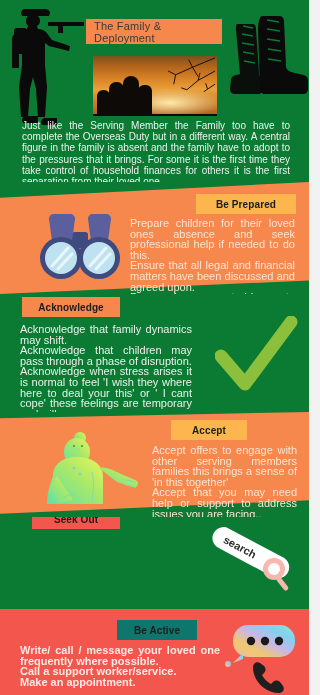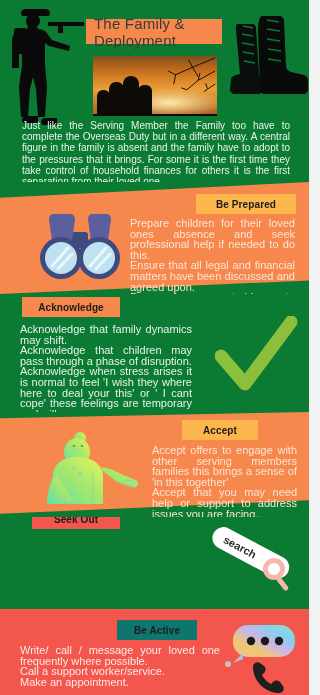--- a/index.html
+++ b/index.html
@@ -18,21 +18,21 @@
 
   
   #header { top:0; height:182px; background:#0b7a33; }
   .soldier { position:absolute; left:2px; top:6px; width:86px; height:128px; }
   .boots   { position:absolute; right:0px; top:10px; width:84px; height:88px; }
   .title-badge {
     position:absolute; left:86px; top:19px;
     width:136px; height:25px;
     background:#f6884d;
     display:flex; align-items:center; padding-left:8px;
-    color:#3a3a3a; font-size:15px; letter-spacing:.2px;
+    color:#3a3a3a; font-size:11px; letter-spacing:.2px;
   }
   .photo {
     position:absolute; left:91px; top:54px;
     width:128px; height:64px;
     border:2px solid #0b7a33;
     background:
       radial-gradient(ellipse 70% 38% at 62% 78%, #ffe9a8 0%, rgba(255,233,168,0) 62%),
       linear-gradient(#7c4f1d 0%, #b5651b 18%, #d98327 38%, #eaa03b 56%, #cf8330 74%, #a95f22 100%);
     overflow:hidden;
   }
@@ -71,33 +71,33 @@
   .check { position:absolute; right:10px; top:22px; width:84px; height:80px; }
 
   
   #accept { top:412px; height:105px; background:#0b7a33; }
   #accept .slab {
     position:absolute; inset:0;
     background:#f6884d;
     clip-path:polygon(0 6%, 100% 0, 100% 84%, 0 97%);
   }
   .person { position:absolute; left:33px; top:20px; width:120px; height:76px; }
-  #badge-accept { left:182px; top:8px; width:76px; height:20px; background:#fcb64d; }
+  #badge-accept { left:171px; top:8px; width:76px; height:20px; background:#fcb64d; }
   #text-accept { left:152px; top:33px; width:145px; color:#fde4d3; }
 
   
   #seekout { top:517px; height:92px; background:#0b7a33; }
   #badge-seek { left:32px; top:-7px; width:88px; height:19px; background:#f2564c; }
   #text-seek { left:20px; top:16px; width:192px; color:#e8f2ea; }
   .searchbar { position:absolute; left:198px; top:-2px; width:110px; height:80px; }
 
   
   #active { top:609px; height:86px; background:#f2564c; }
   #badge-active { left:117px; top:11px; width:80px; height:20px; background:#0f766e; }
-  #text-active { left:20px; top:36px; width:200px; color:#fde9e6; }
+  #text-active { left:20px; top:36px; width:200px; color:#fde9e6;font-weight:bold; }
   .chatphone { position:absolute; right:10px; top:12px; width:76px; height:72px; }
 </style>
 </head>
 <body>
 
 <div id="poster">
 
   <div class="band" id="header">
 
     <svg class="soldier" viewBox="0 0 86 128">

